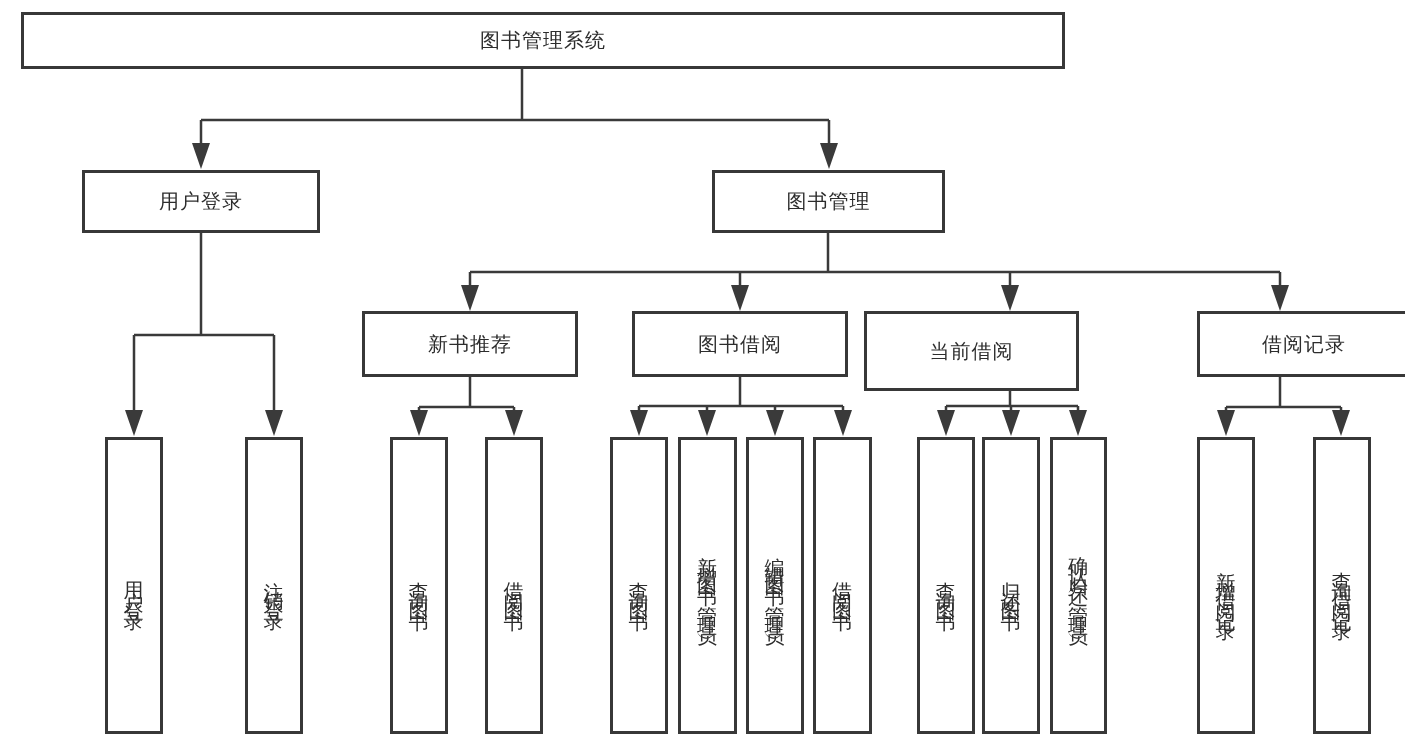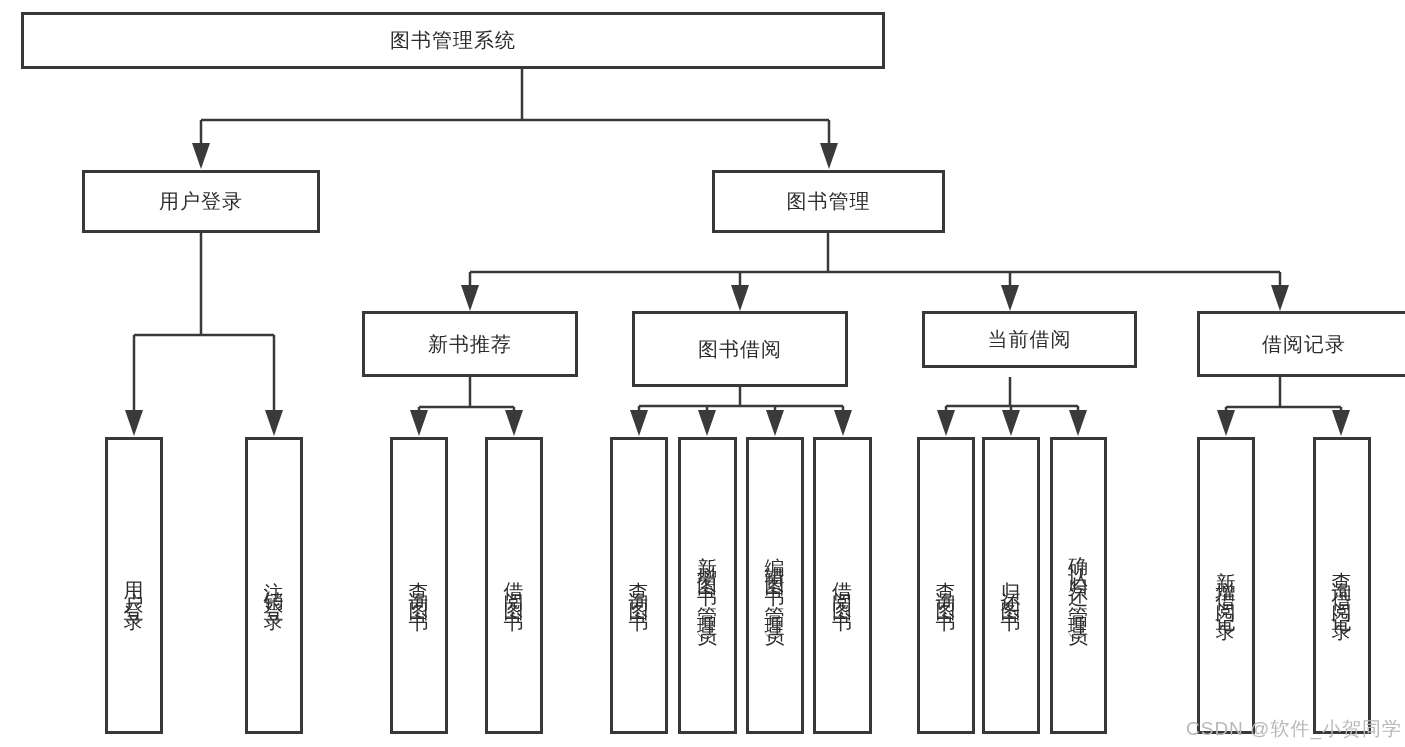--- a/index.html
+++ b/index.html
@@ -87,38 +87,38 @@
       <polygon points="766,410 784,410 775,436"></polygon>
       <polygon points="834,410 852,410 843,436"></polygon>
       <polygon points="937,410 955,410 946,436"></polygon>
       <polygon points="1002,410 1020,410 1011,436"></polygon>
       <polygon points="1069,410 1087,410 1078,436"></polygon>
       <polygon points="1217,410 1235,410 1226,436"></polygon>
       <polygon points="1332,410 1350,410 1341,436"></polygon>
     </g>
   </svg>
 
-  <div class="box" style="left:21px; top:12px; width:864px; height:57px;">
+  <div class="box" style="left:21px; top:12px; width:1044px; height:57px;">
     <span class="hlabel">图书管理系统</span>
   </div>
 
   <div class="box" style="left:82px; top:170px; width:238px; height:63px;">
     <span class="hlabel">用户登录</span>
   </div>
   <div class="box" style="left:712px; top:170px; width:233px; height:63px;font-family:Liberation Serif, serif;">
     <span class="hlabel">图书管理</span>
   </div>
 
   <div class="box" style="left:362px; top:311px; width:216px; height:66px;text-align:center;">
     <span class="hlabel">新书推荐</span>
   </div>
-  <div class="box" style="left:632px; top:311px; width:216px; height:76px;">
+  <div class="box" style="left:632px; top:311px; width:216px; height:66px;">
     <span class="hlabel">图书借阅</span>
   </div>
-  <div class="box" style="left:922px; top:311px; width:215px; height:57px;">
+  <div class="box" style="left:864px; top:311px; width:215px; height:80px;">
     <span class="hlabel">当前借阅</span>
   </div>
   <div class="box" style="left:1173px; top:311px; width:214px; height:66px;margin-left:24px;">
     <span class="hlabel">借阅记录</span>
   </div>
 
   <div class="box" style="left:105px; top:437px; width:58px; height:297px;">
     <span class="vlabel">用户登录</span>
   </div>
   <div class="box" style="left:245px; top:437px; width:58px; height:297px;">
@@ -155,15 +155,14 @@
     <span class="vlabel">确认归还（管理员）</span>
   </div>
 
   <div class="box" style="left:1197px; top:437px; width:58px; height:297px;">
     <span class="vlabel">新增借阅记录</span>
   </div>
   <div class="box" style="left:1313px; top:437px; width:58px; height:297px;">
     <span class="vlabel">查询借阅记录</span>
   </div>
 
-  <div class="watermark">CSDN @软件_小贺同学</div>
 
 </div>
 
 </body></html>

